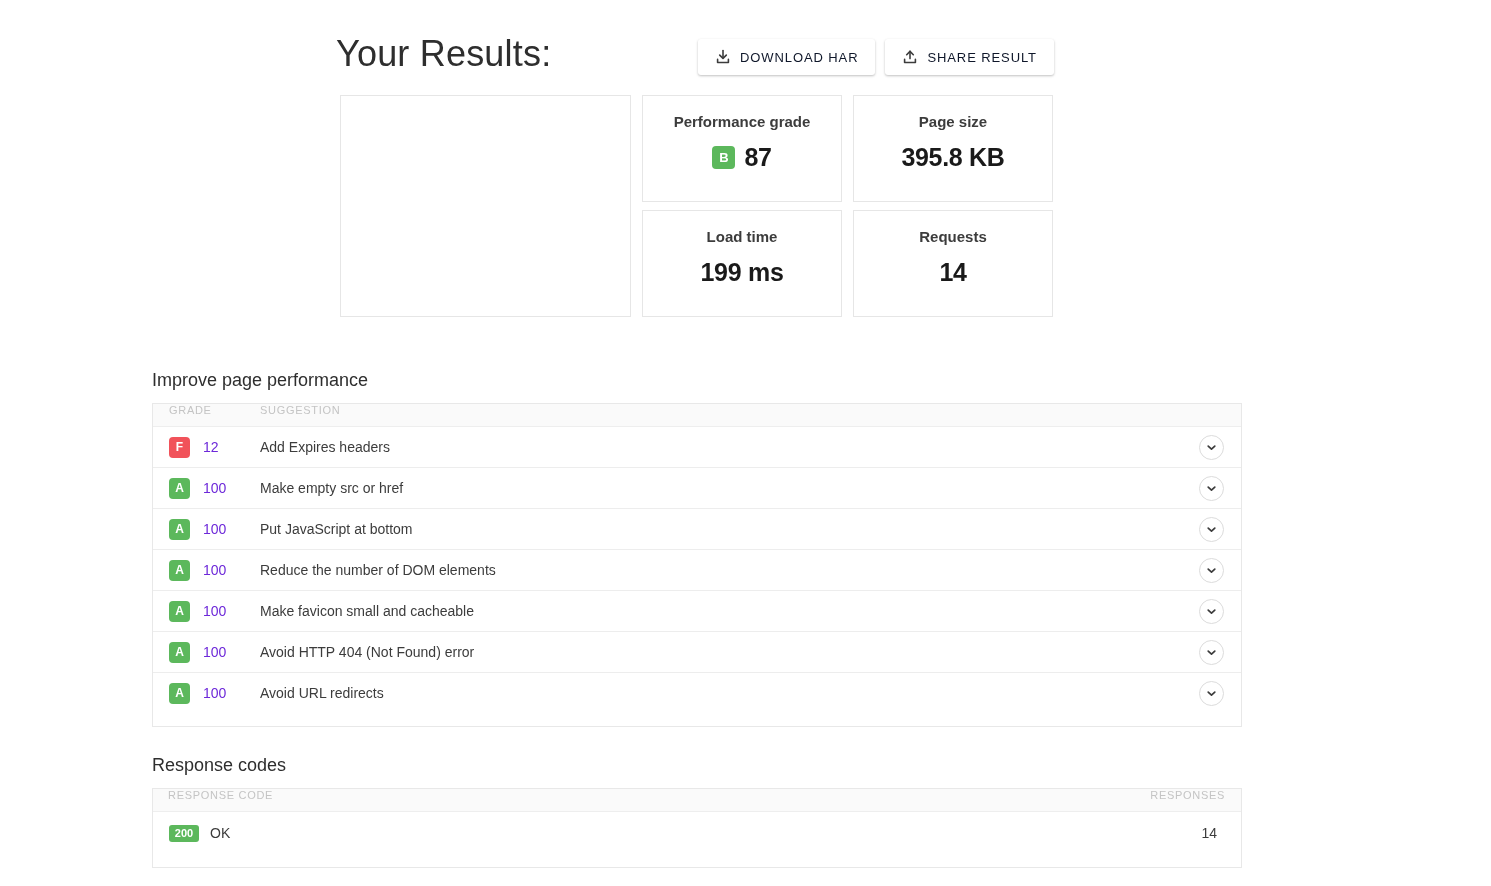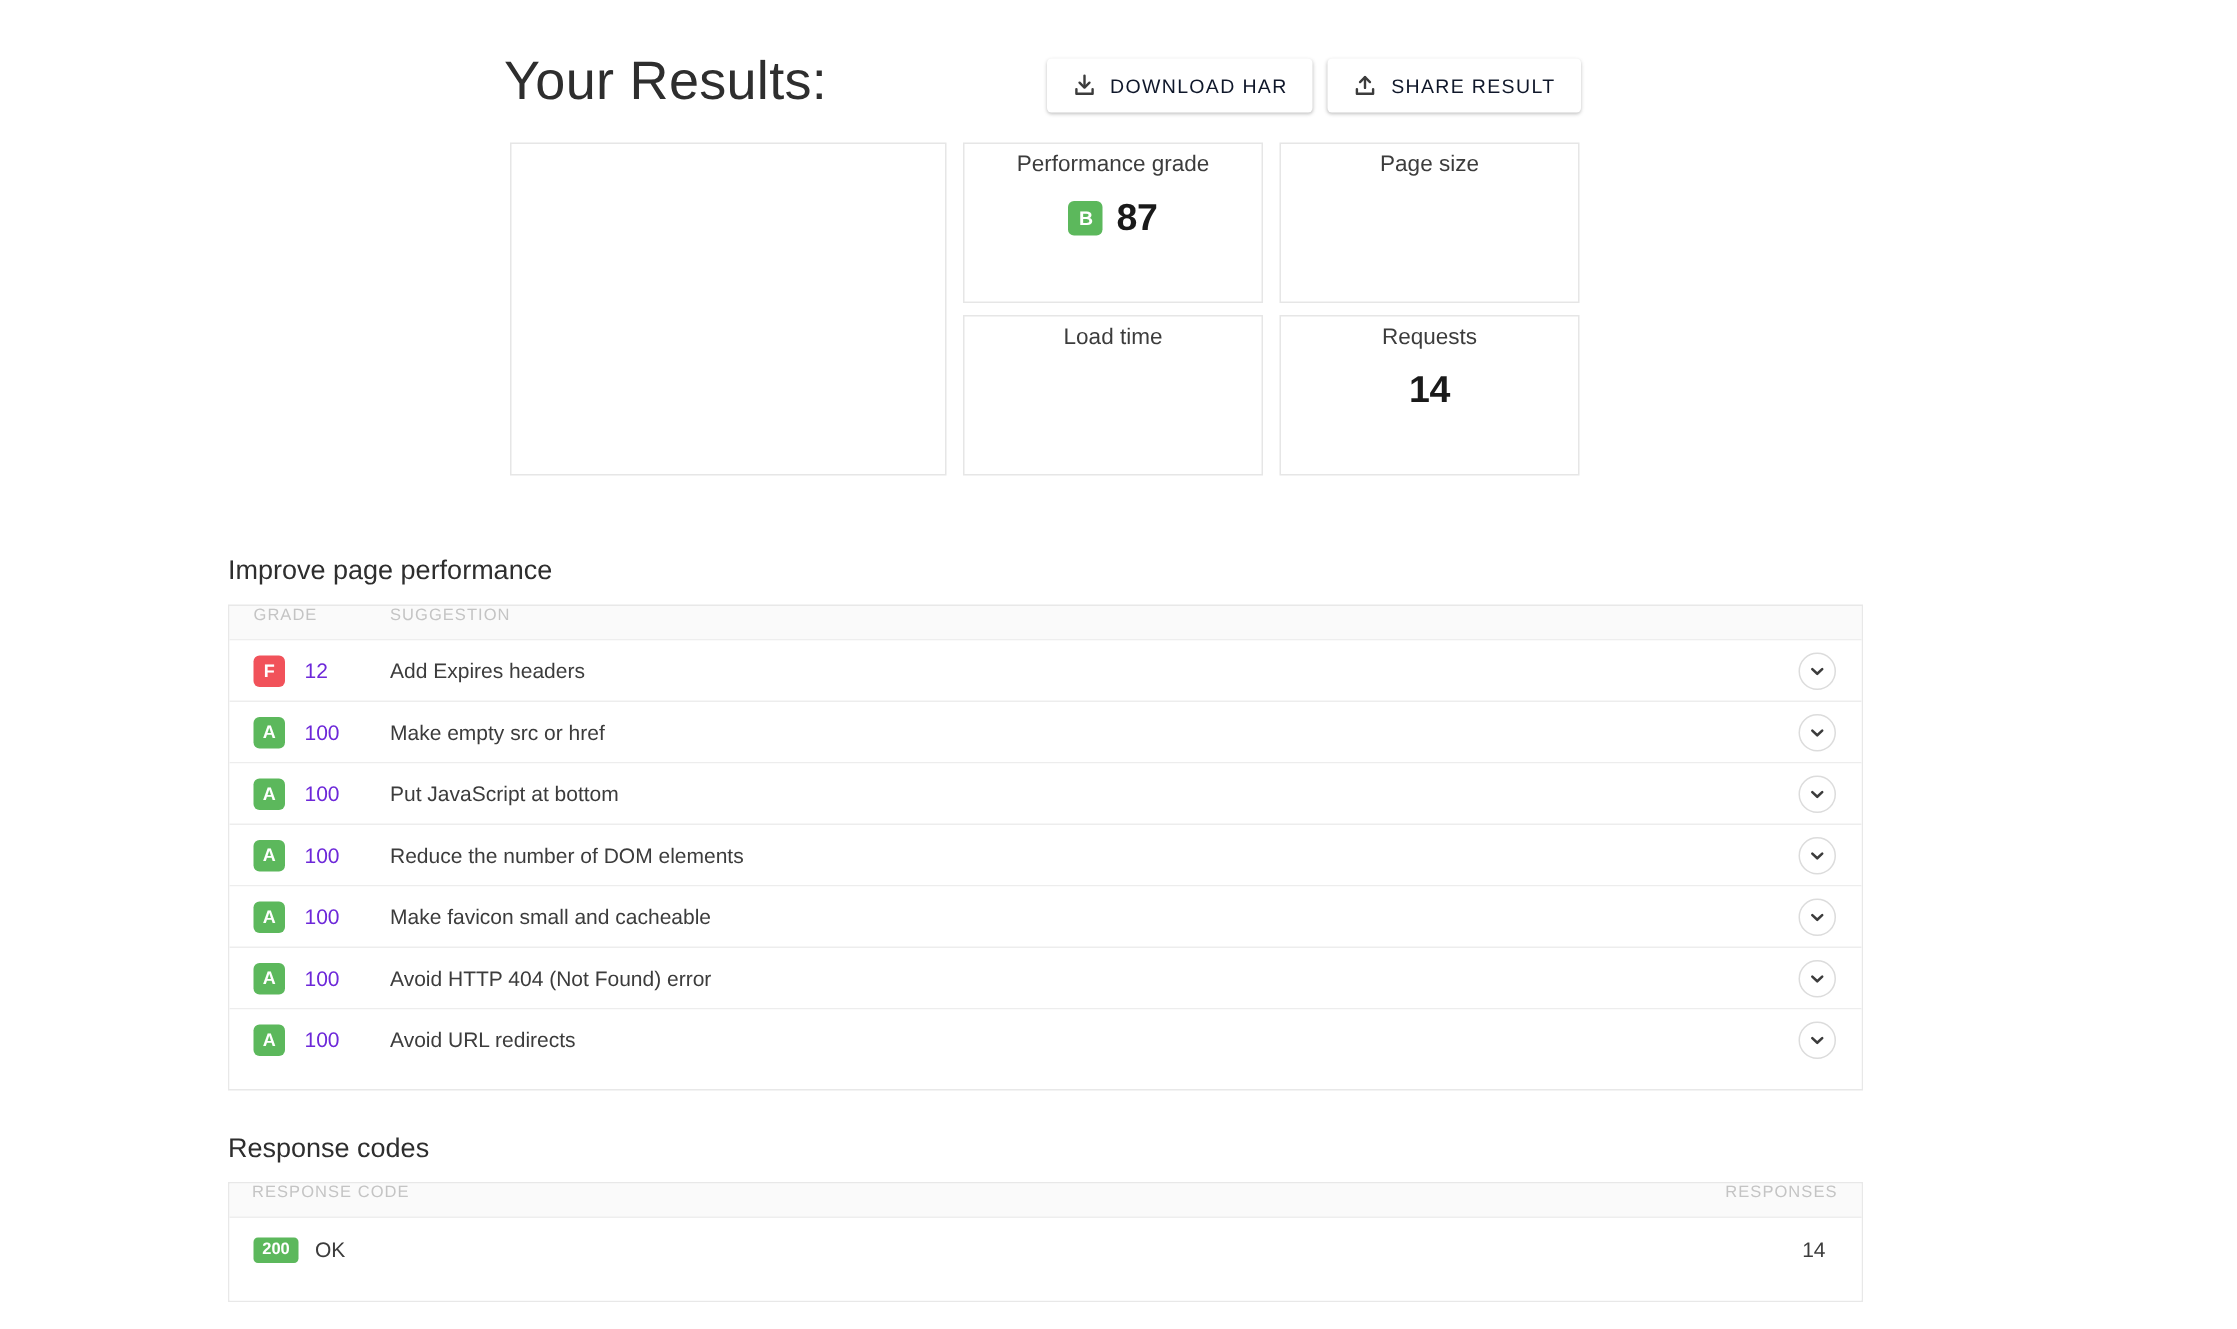--- a/index.html
+++ b/index.html
@@ -87,23 +87,23 @@
     background: #ffffff;
     box-sizing: border-box;
     text-align: center;
   }
   .metric-card.pos-tl { left: 302px; top: 0; }
   .metric-card.pos-tr { left: 513px; top: 0; }
   .metric-card.pos-bl { left: 302px; top: 115px; }
   .metric-card.pos-br { left: 513px; top: 115px; }
 
   .metric-label {
-    margin-top: 4px;
+    margin-top: 16px;
     font-size: 15px;
-    font-weight: 400;
+    font-weight: 700;
     color: #3c3c3c;
     line-height: 20px;
   }
   .metric-value {
     margin-top: 10px;
     font-size: 25px;
     font-weight: bold;
     color: #1a1a1a;
     line-height: 30px;
     letter-spacing: -0.3px;
@@ -300,24 +300,26 @@
     <div class="metric-card pos-tl">
       <div class="metric-label">Performance grade</div>
       <div class="metric-value">
         <span class="grade-chip" id="chip-perf" style="background: rgb(92, 184, 92);">B</span>
         <span>87</span>
       </div>
     </div>
 
     <div class="metric-card pos-tr">
       <div class="metric-label">Page size</div>
+      <div class="metric-value">395.8 KB</div>
     </div>
 
     <div class="metric-card pos-bl">
       <div class="metric-label">Load time</div>
+      <div class="metric-value">199 ms</div>
     </div>
 
     <div class="metric-card pos-br">
       <div class="metric-label">Requests</div>
       <div class="metric-value">14</div>
     </div>
   </div>
 
   <div class="section-title" id="improve-title">Improve page performance</div>
 

